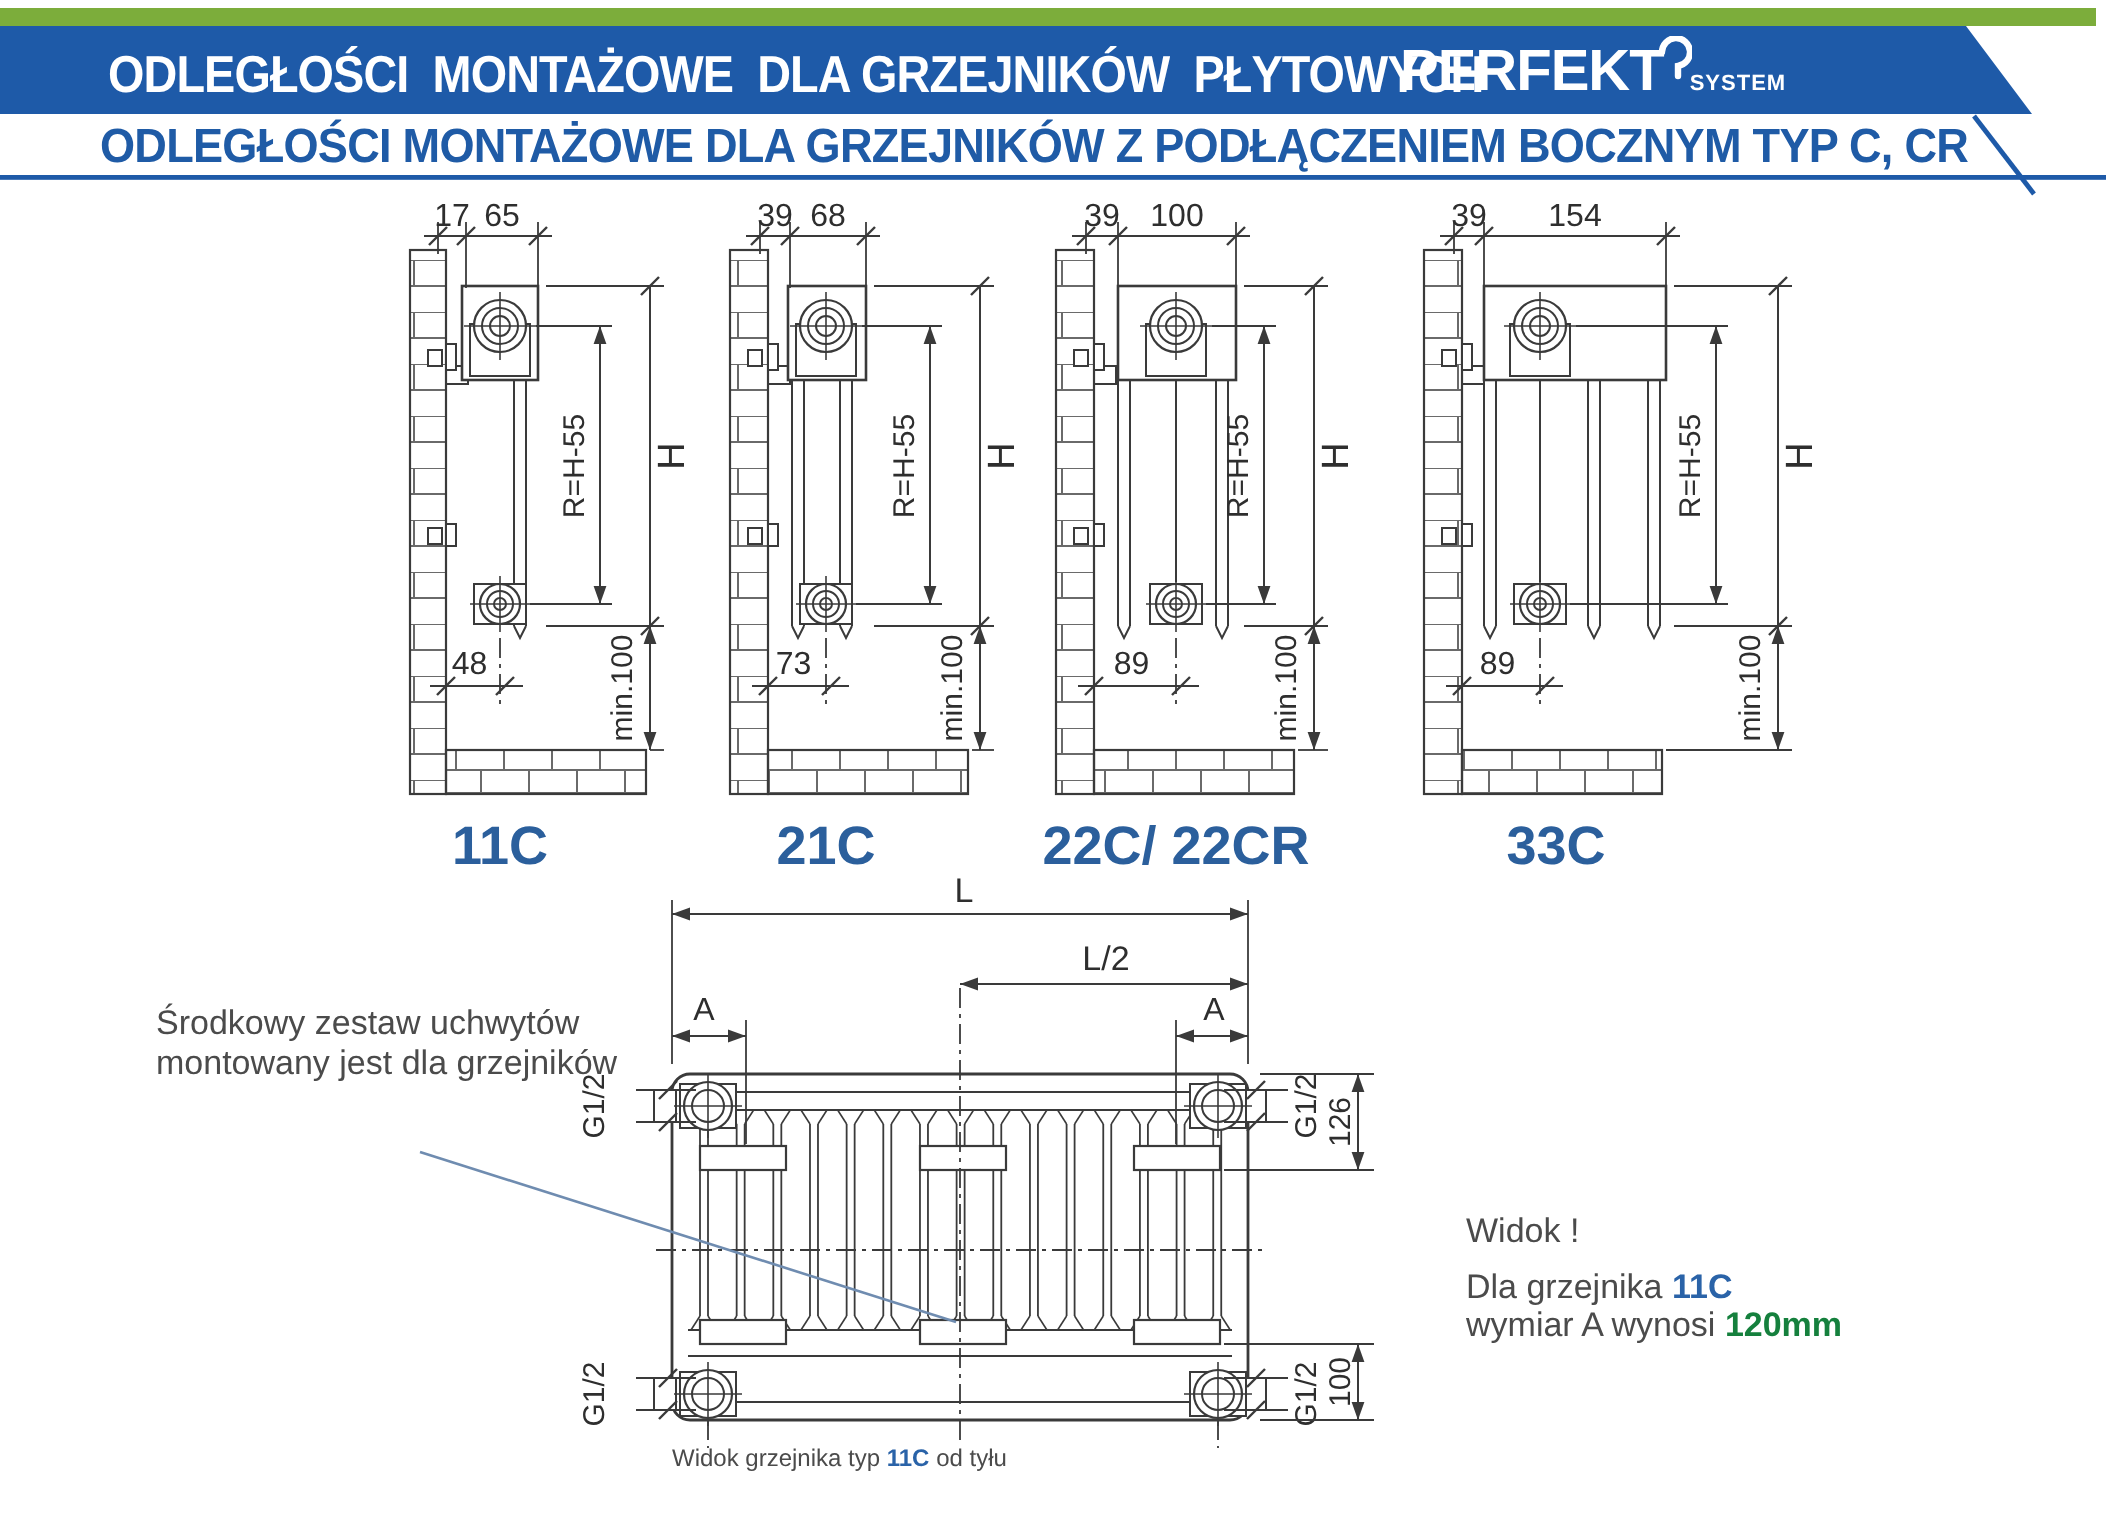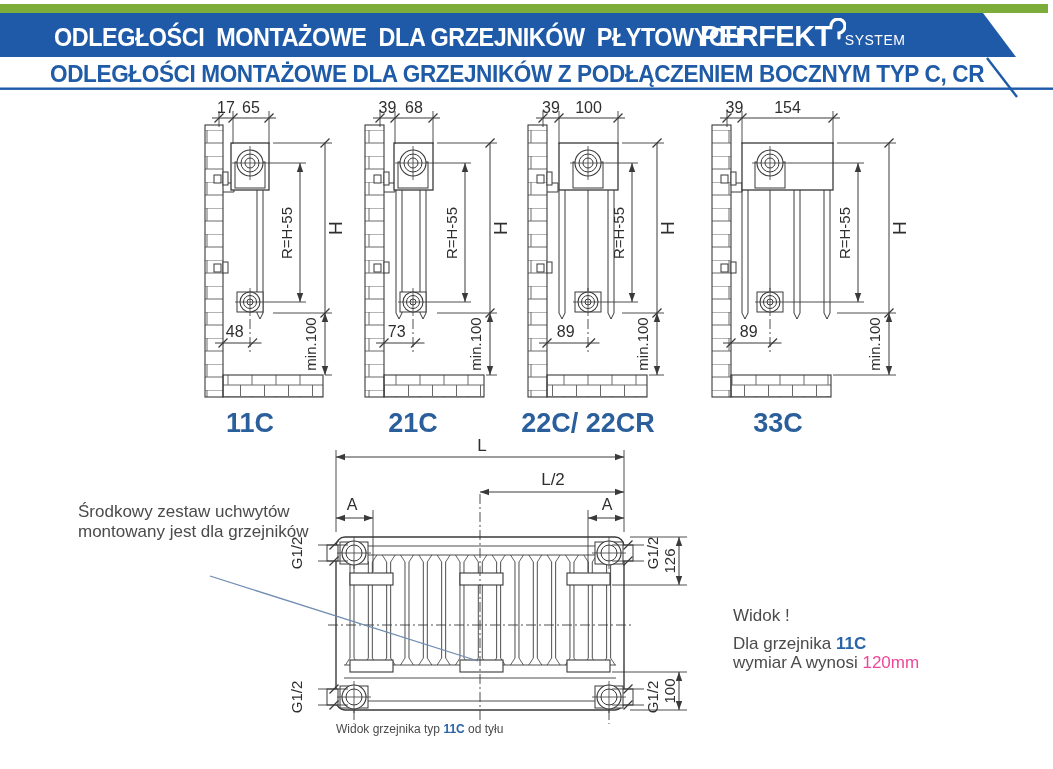--- a/index.html
+++ b/index.html
@@ -12,38 +12,38 @@
     position:absolute;left:54px;top:22px;color:#ffffff;
     font-size:26px;font-weight:700;white-space:pre;letter-spacing:-0.5px;
     transform:scaleX(0.90);transform-origin:left center;
   }
   .hdr-logo{
     position:absolute;left:700px;top:17px;display:flex;align-items:flex-end;
     color:#ffffff;height:34px;
   }
   .logo-main{font-size:29px;font-weight:700;letter-spacing:-0.5px;line-height:30px;margin-top:16px;}
   .logo-hook{margin-left:-3px;margin-bottom:9px;}
-  .logo-sub{font-size:14px;font-weight:400;letter-spacing:0.5px;margin-left:-1px;padding-bottom:3px;}
+  .logo-sub{font-size:11px;font-weight:700;letter-spacing:0.5px;margin-left:-1px;padding-bottom:3px;}
   .hdr-sub{
     position:absolute;left:50px;top:60px;color:#1f5ba6;
     font-size:24px;font-weight:700;white-space:pre;letter-spacing:-0.4px;
     transform:scaleX(0.94);transform-origin:left center;
   }
   .note-left{
     position:absolute;left:78px;top:502px;color:#4b4b4b;
     font-size:17px;line-height:19.5px;
   }
   .note-right{
     position:absolute;left:733px;top:606px;color:#4b4b4b;
     font-size:17px;line-height:19.5px;
   }
   .note-right .grp{margin-bottom:9px;}
   .note-right .ttl{margin-bottom:8px;}
   .t-blue{color:#2a63a8;font-weight:700;}
-  .t-dark{color:#ec4899;font-weight:400;}
+  .t-dark{color:#15803d;font-weight:700;}
   .caption{
     position:absolute;left:336px;top:722px;width:360px;text-align:left;
     color:#4b4b4b;font-size:12px;
   }
 </style>
 </head>
 <body>
 
 <div class="page">
 

